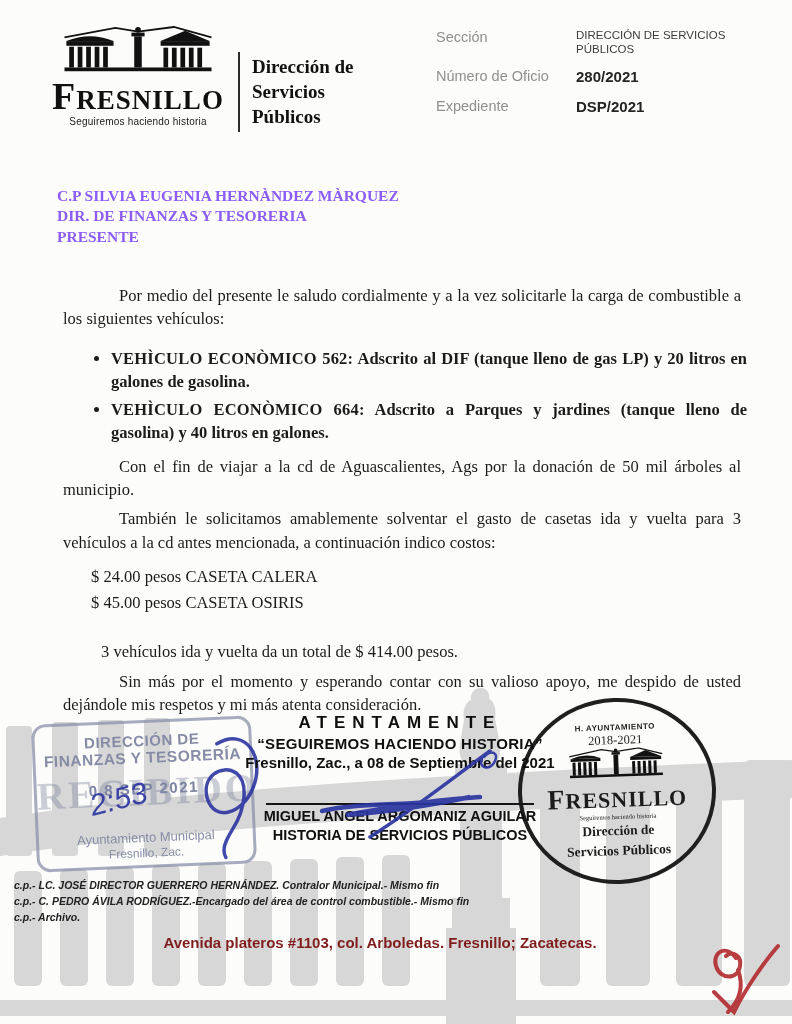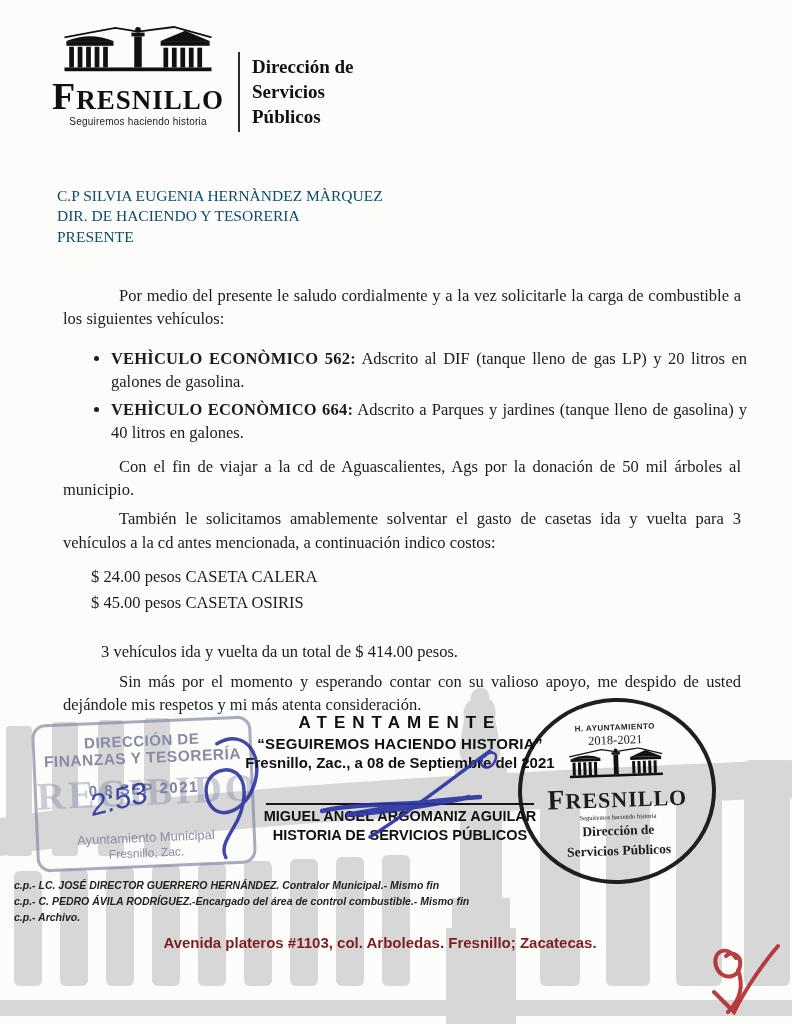--- a/index.html
+++ b/index.html
@@ -19,28 +19,28 @@
   .division{position:absolute;left:252px;top:54px;width:132px;font-weight:bold;font-size:19px;line-height:1.32;color:#111;z-index:3;}
 
   .meta{position:absolute;left:436px;top:28px;width:330px;font-family:"Liberation Sans",sans-serif;z-index:3;}
   .meta-row{display:flex;margin-bottom:10px;}
   .meta-label{width:140px;color:#8f8f8f;font-size:14.5px;line-height:1.25;flex:none;}
   .meta-value{font-size:15px;font-weight:bold;color:#242424;line-height:1.25;}
   .meta-value.small{font-size:11.5px;font-weight:normal;color:#3c3c3c;width:150px;}
   .meta-row.r2 .meta-value, .meta-row.r3 .meta-value{padding-top:1px;}
 
   
-  .recipient{position:absolute;left:57px;top:186px;font-weight:normal;font-size:15.5px;line-height:1.32;color:#0c4a6e;z-index:3;}
+  .recipient{position:absolute;left:57px;top:186px;font-weight:bold;font-size:15.5px;line-height:1.32;color:#8b5cf6;z-index:3;}
 
   
   .body{position:absolute;left:57px;top:278px;width:690px;font-size:16.5px;line-height:1.42;z-index:3;}
   .body p{margin:6px;text-align:justify;}
   .para-indent{text-indent:56px;}
   .body .p1{margin-bottom:16px;}
-  .body ul{margin:0 0 10px 34px;padding-left:20px;}
+  .body ul{margin:0 0 10px 34px;padding-left:20px;font-weight:bold;}
   .body li{margin-bottom:4px;text-align:justify;}
   .body li b{letter-spacing:.2px;}
   .costs{margin:10px 0 0 34px;line-height:1.55;}
   .total{margin:25px 0 0 44px;}
   .closing{margin-top:24px;}
 
   
   .sig{position:absolute;left:238px;top:713px;width:324px;text-align:center;
        font-family:"Liberation Sans",sans-serif;color:#0f0f0f;z-index:4;}
   .sig .atent{font-size:17px;font-weight:bold;letter-spacing:7px;}
@@ -148,24 +148,38 @@
       <svg width="152" height="49" viewBox="0 0 160 52">
           <use href="#monument"></use>
         </svg>
     </div>
     <div class="logo-name">FRESNILLO</div>
     <div class="logo-tagline">Seguiremos haciendo historia</div>
   </div>
   <div class="hdr-divider"></div>
   <div class="division">Dirección de Servicios Públicos</div>
 
+  <div class="meta">
+    <div class="meta-row r1">
+      <div class="meta-label">Sección</div>
+      <div class="meta-value small">DIRECCIÓN DE SERVICIOS PÚBLICOS</div>
+    </div>
+    <div class="meta-row r2">
+      <div class="meta-label">Número de Oficio</div>
+      <div class="meta-value">280/2021</div>
+    </div>
+    <div class="meta-row r3">
+      <div class="meta-label">Expediente</div>
+      <div class="meta-value">DSP/2021</div>
+    </div>
+  </div>
 
   <div class="recipient">
     <div>C.P SILVIA EUGENIA HERNÀNDEZ MÀRQUEZ</div>
-    <div>DIR. DE HACIENDO Y TESORERIA</div>
+    <div>DIR. DE FINANZAS Y TESORERIA</div>
     <div>PRESENTE</div>
   </div>
 
   <div class="body">
     <p class="p1 para-indent">Por medio del presente le saludo cordialmente y a la vez solicitarle la carga de combustible a los siguientes vehículos:</p>
     <ul>
       <li><b>VEHÌCULO ECONÒMICO 562:</b><span> Adscrito al DIF (tanque lleno de gas LP) y 20 litros en galones de gasolina.</span></li>
       <li><b>VEHÌCULO ECONÒMICO 664:</b><span> Adscrito a Parques y jardines (tanque lleno de gasolina) y 40 litros en galones.</span></li>
     </ul>
     <p class="para-indent">Con el fin de viajar a la cd de Aguascalientes, Ags por la donación de 50 mil árboles al municipio.</p>

